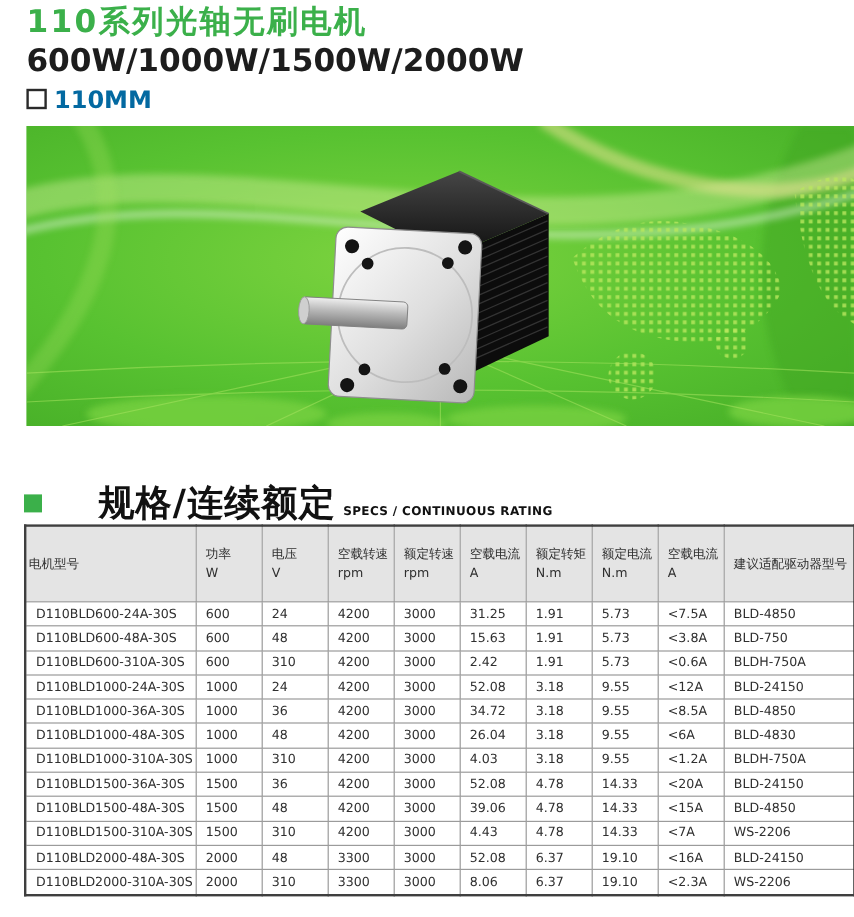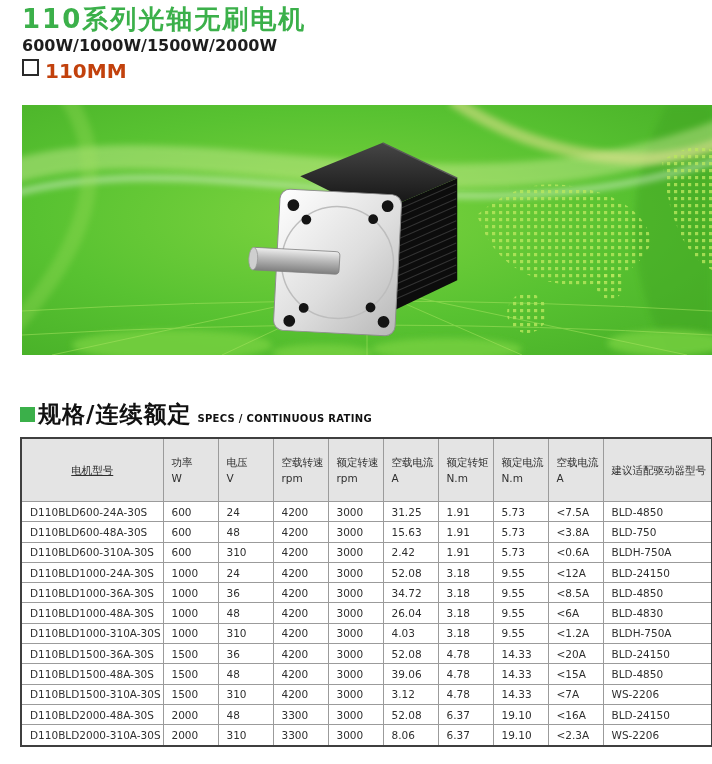--- a/index.html
+++ b/index.html
@@ -2,45 +2,45 @@
 <html style="--title-green: #3bb04a; --banner-green: #58c231; --banner-green-light: #7dd33f; --banner-green-dark: #46ae27; --table-header-bg: #e4e4e4; --table-border-inner: #9b9b9b; --table-border-outer: #3f3f3f;"><head>
 <meta charset="utf-8">
 <style>
   html,body{margin:0;padding:0;background:#fff;}
   .page{position:relative;width:712px;height:764px;background:#fff;overflow:hidden;
         font-family:"DejaVu Sans","Liberation Sans",sans-serif;}
 
   
   .titles{position:absolute;left:22px;top:5px;}
   .title{font-size:26px;font-weight:700;color:var(--title-green,#3bb04a);letter-spacing:2px;line-height:1.15;}
-  .subtitle{font-size:16px;font-weight:700;color:#1d1d1d;line-height:1.15;margin-top:2px;}
-  .sizeline{display:flex;align-items:flex-start;font-size:20px;font-weight:700;color:#c2410c;margin-top:4px;}
+  .subtitle{font-size:26px;font-weight:700;color:#1d1d1d;line-height:1.15;margin-top:2px;}
+  .sizeline{display:flex;align-items:center;font-size:20px;font-weight:700;color:#0369a1;margin-top:4px;}
   .sq-outline{display:inline-block;width:13px;height:13px;border:2.5px solid #2a2a2a;margin-right:6px;}
 
   
   .banner{position:absolute;left:22px;top:105px;width:690px;height:250px;overflow:hidden;
           background:radial-gradient(ellipse at 45% 45%, #7dd33f 0%, #58c231 55%, #46ae27 100%);}
   .banner svg{position:absolute;left:0;top:0;}
   .banner-art{width:690px;height:250px;}
   .motor{left:225px !important;top:28px !important;width:236px;height:208px;}
 
   
   .section-head{position:absolute;left:20px;top:399px;display:flex;align-items:baseline;}
   .green-sq{width:15px;height:15px;background:var(--title-green,#3bb04a);align-self:center;margin-right:3px;}
-  .sec-cn{font-size:23px;font-weight:700;color:#111;letter-spacing:1px;}
+  .sec-cn{font-size:30px;font-weight:700;color:#111;letter-spacing:1px;margin-left:44px;}
   .sec-en{font-size:10px;font-weight:700;color:#111;margin-left:6px;letter-spacing:.3px;}
 
   
   .specs{position:absolute;left:20px;top:437px;}
   table{border-collapse:collapse;table-layout:fixed;width:691px;font-size:10.5px;color:#2f2f2f;
         border:2px solid #3f3f3f;}
   th,td{border:1px solid #9b9b9b;padding:0 2px 0 8px;text-align:left;font-weight:400;
         overflow:hidden;white-space:nowrap;}
   thead th{background:#e4e4e4;height:62px;vertical-align:middle;line-height:1.55;}
-  thead th.center{text-align:center;padding-left:2px;text-decoration:underline;}
+  thead th.center{padding-left:2px;}
   tbody td{height:19.3px;}
 </style>
 </head>
 <body>
 
 <div class="page">
 
   <div class="titles">
     <div class="title">110系列光轴无刷电机</div>
     <div class="subtitle">600W/1000W/1500W/2000W</div>
@@ -323,21 +323,21 @@
             <td>14.33</td>
             <td>&lt;15A</td>
             <td>BLD-4850</td>
           </tr>
           <tr>
             <td>D110BLD1500-310A-30S</td>
             <td>1500</td>
             <td>310</td>
             <td>4200</td>
             <td>3000</td>
-            <td>3.12</td>
+            <td>4.43</td>
             <td>4.78</td>
             <td>14.33</td>
             <td>&lt;7A</td>
             <td>WS-2206</td>
           </tr>
           <tr>
             <td>D110BLD2000-48A-30S</td>
             <td>2000</td>
             <td>48</td>
             <td>3300</td>

